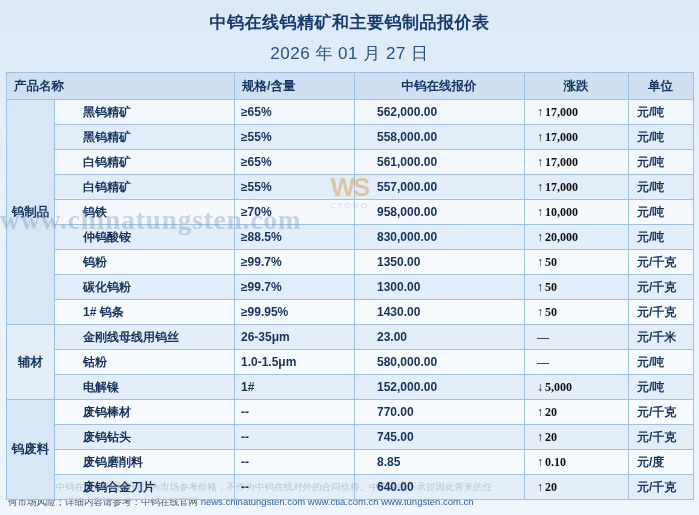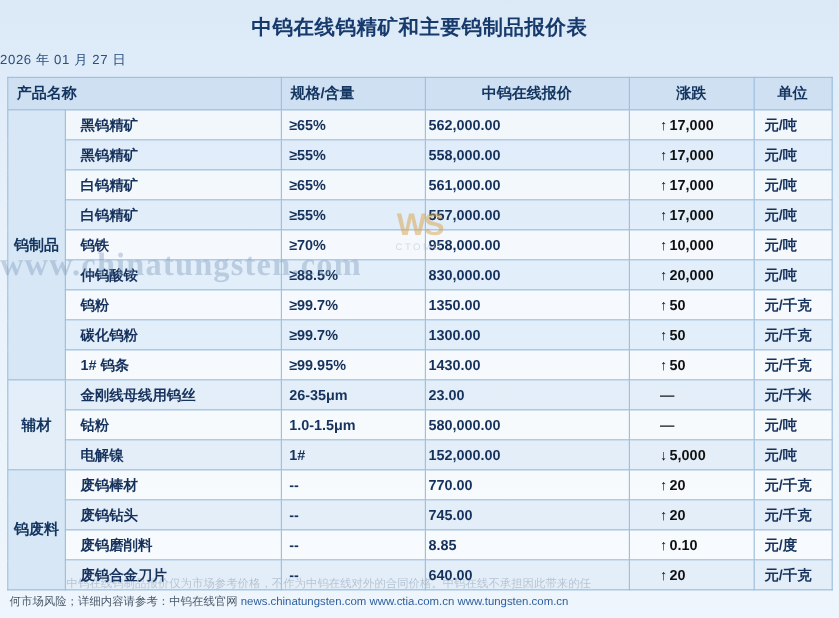--- a/index.html
+++ b/index.html
@@ -19,21 +19,22 @@
   }
   .title{
     text-align:center;
     font-size:17px;
     font-weight:bold;
     color:#173a6d;
     padding-top:11px;
     letter-spacing:0.5px;
   }
   .subtitle{
-    font-size:11px;
+    text-align:center;
+    font-size:17px;
     color:#2a4f80;
     padding-top:8px;
     padding-bottom:7px;
     letter-spacing:0.5px;
   }
   .table-wrap{
     position:relative;
     margin:0 6px;
   }
   table{
@@ -71,24 +72,24 @@
   }
   td.group{
     text-align:center;
     font-size:12.5px;
     background:#d7e7f6;
     font-weight:bold;
     color:#14355f;
     padding:0 2px;
     line-height:15px;
   }
-  td.name{padding-left:12px;}
+  td.name{padding-left:28px;}
   td.spec{}
-  td.price{padding-left:2px;}
-  td.chg{padding-left:25px;}
+  td.price{padding-left:22px;}
+  td.chg{padding-left:12px;font-family:Liberation Serif, serif;}
   td.unit{padding-left:8px;margin-left:16px;}
   tr.alt td{background:rgba(223,236,248,0.72);}
   .up{color:#111;}
   .arrow-up:before{content:"\2191";margin-right:2px;}
   .arrow-down:before{content:"\2193";margin-right:2px;}
   .dash{color:#333;}
   .watermark{
     position:absolute;
     left:0;right:16px;
     top:205px;

